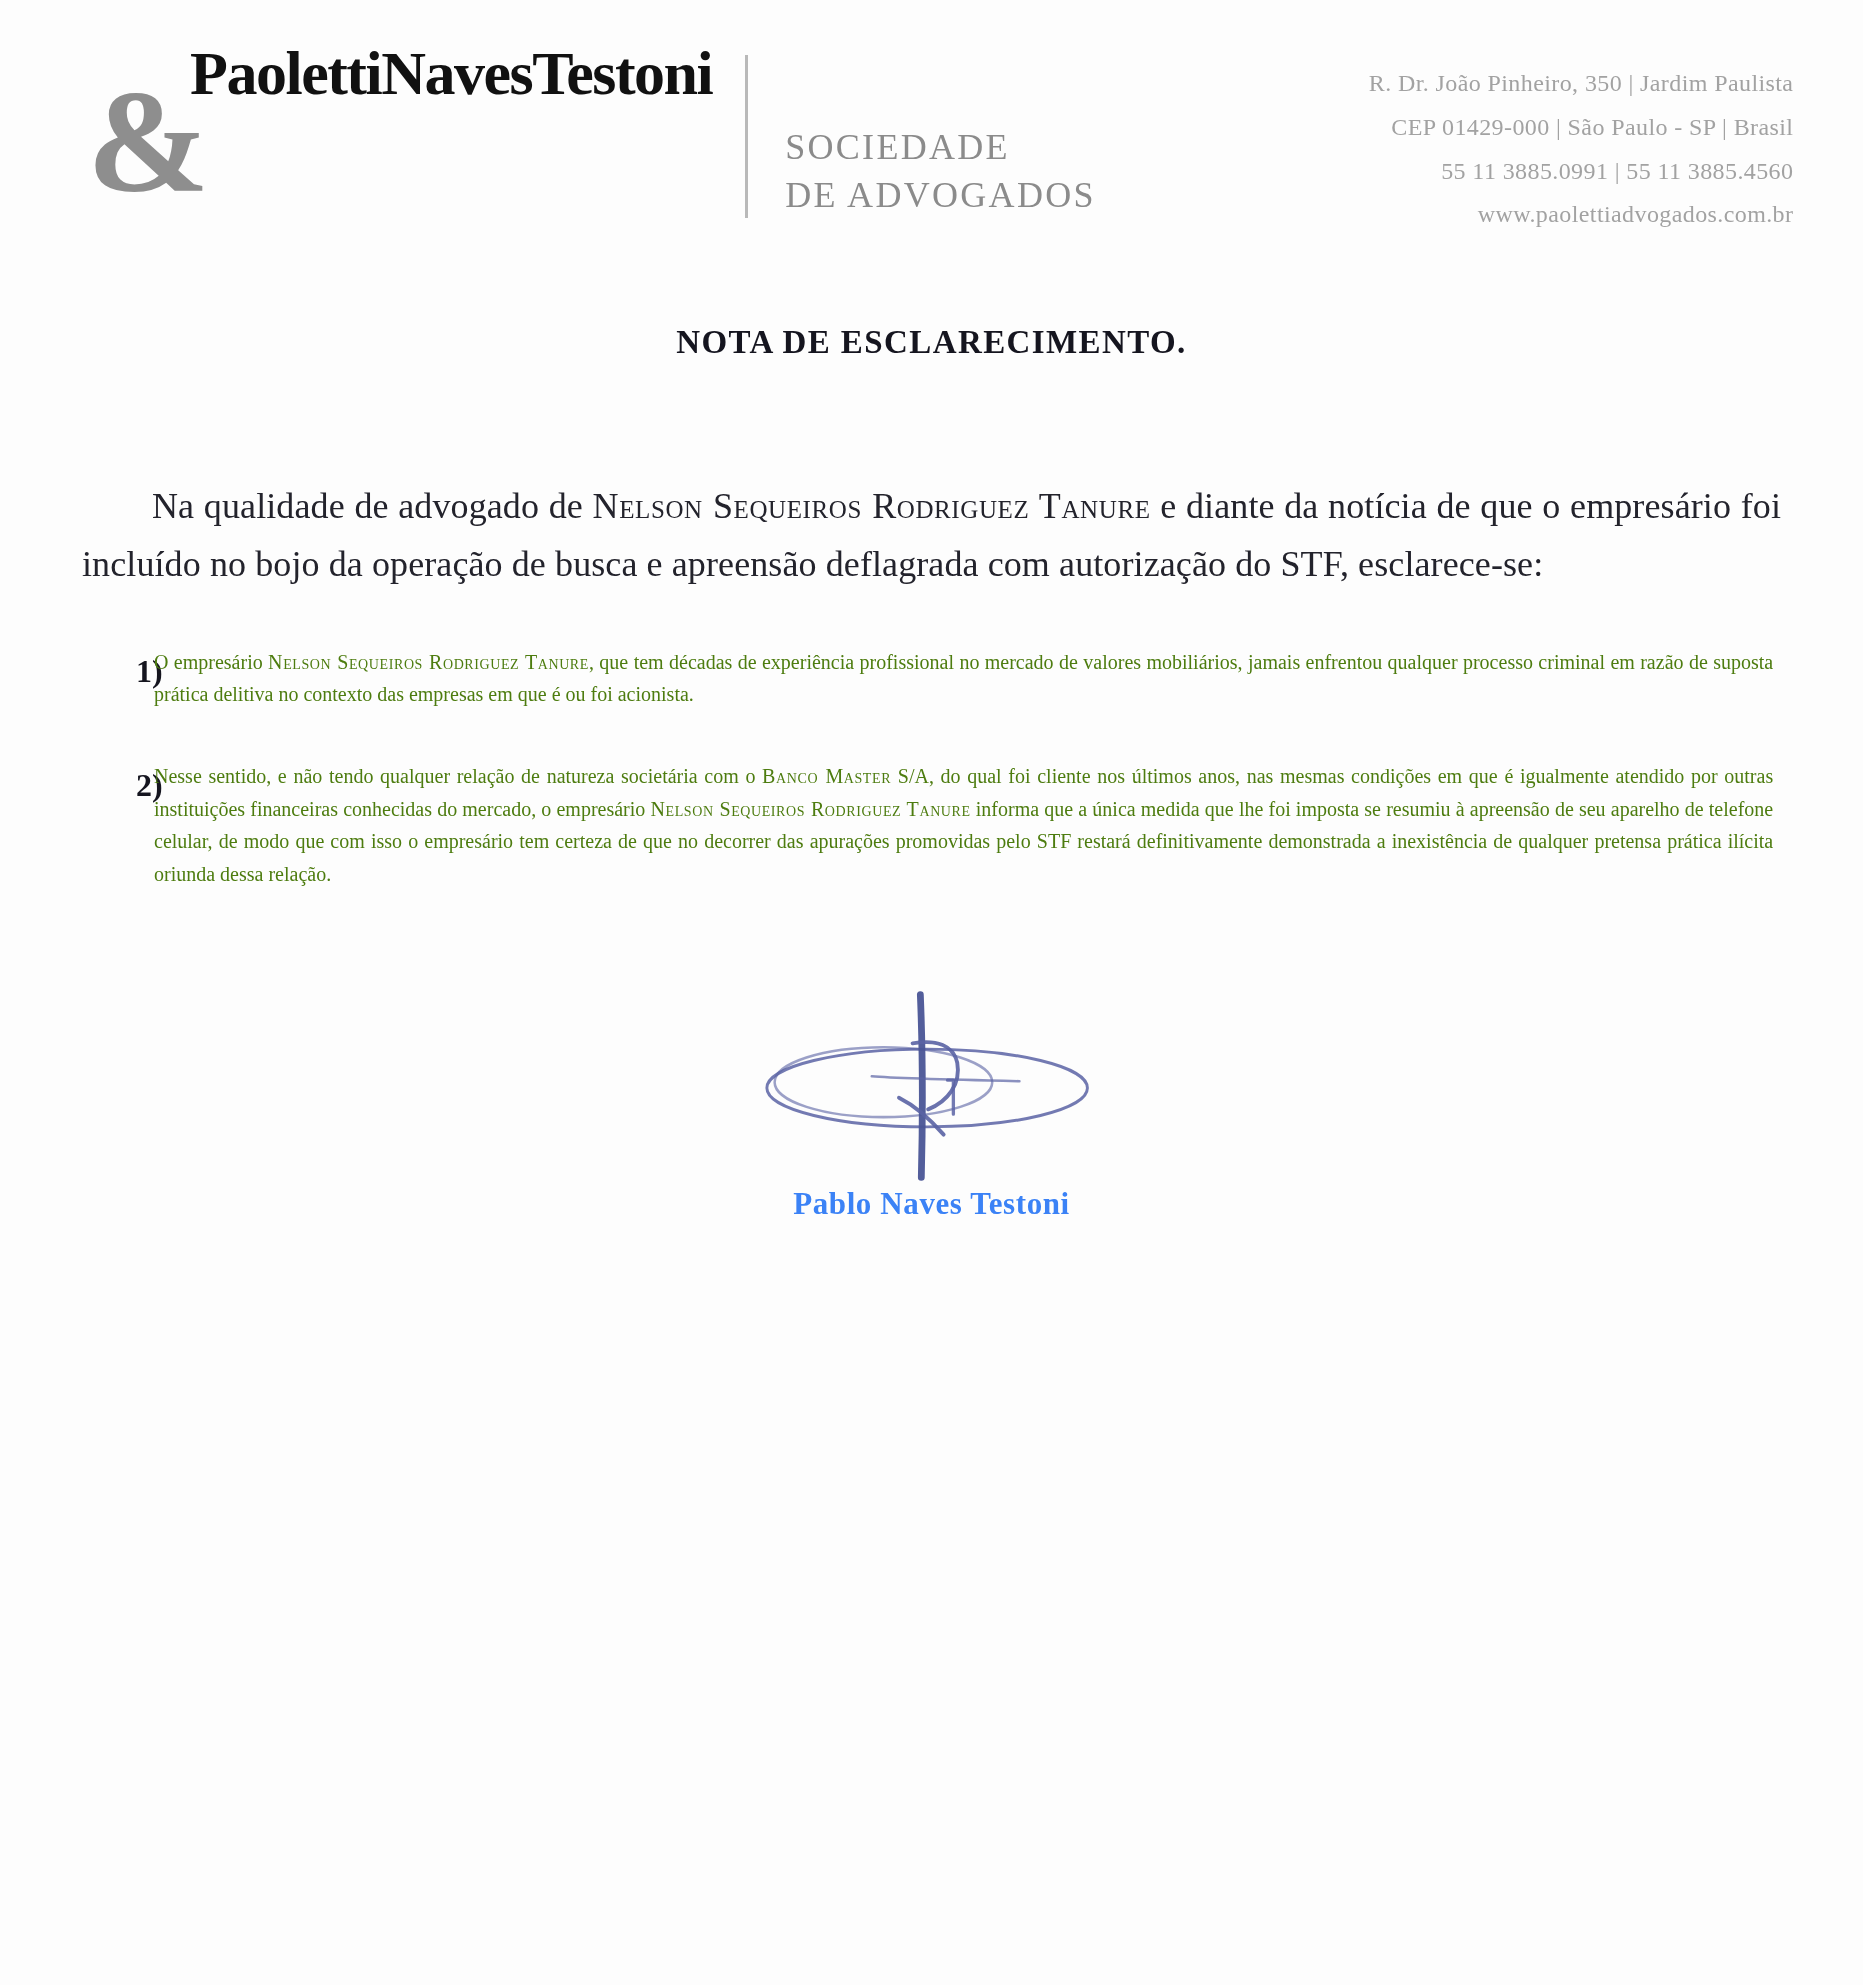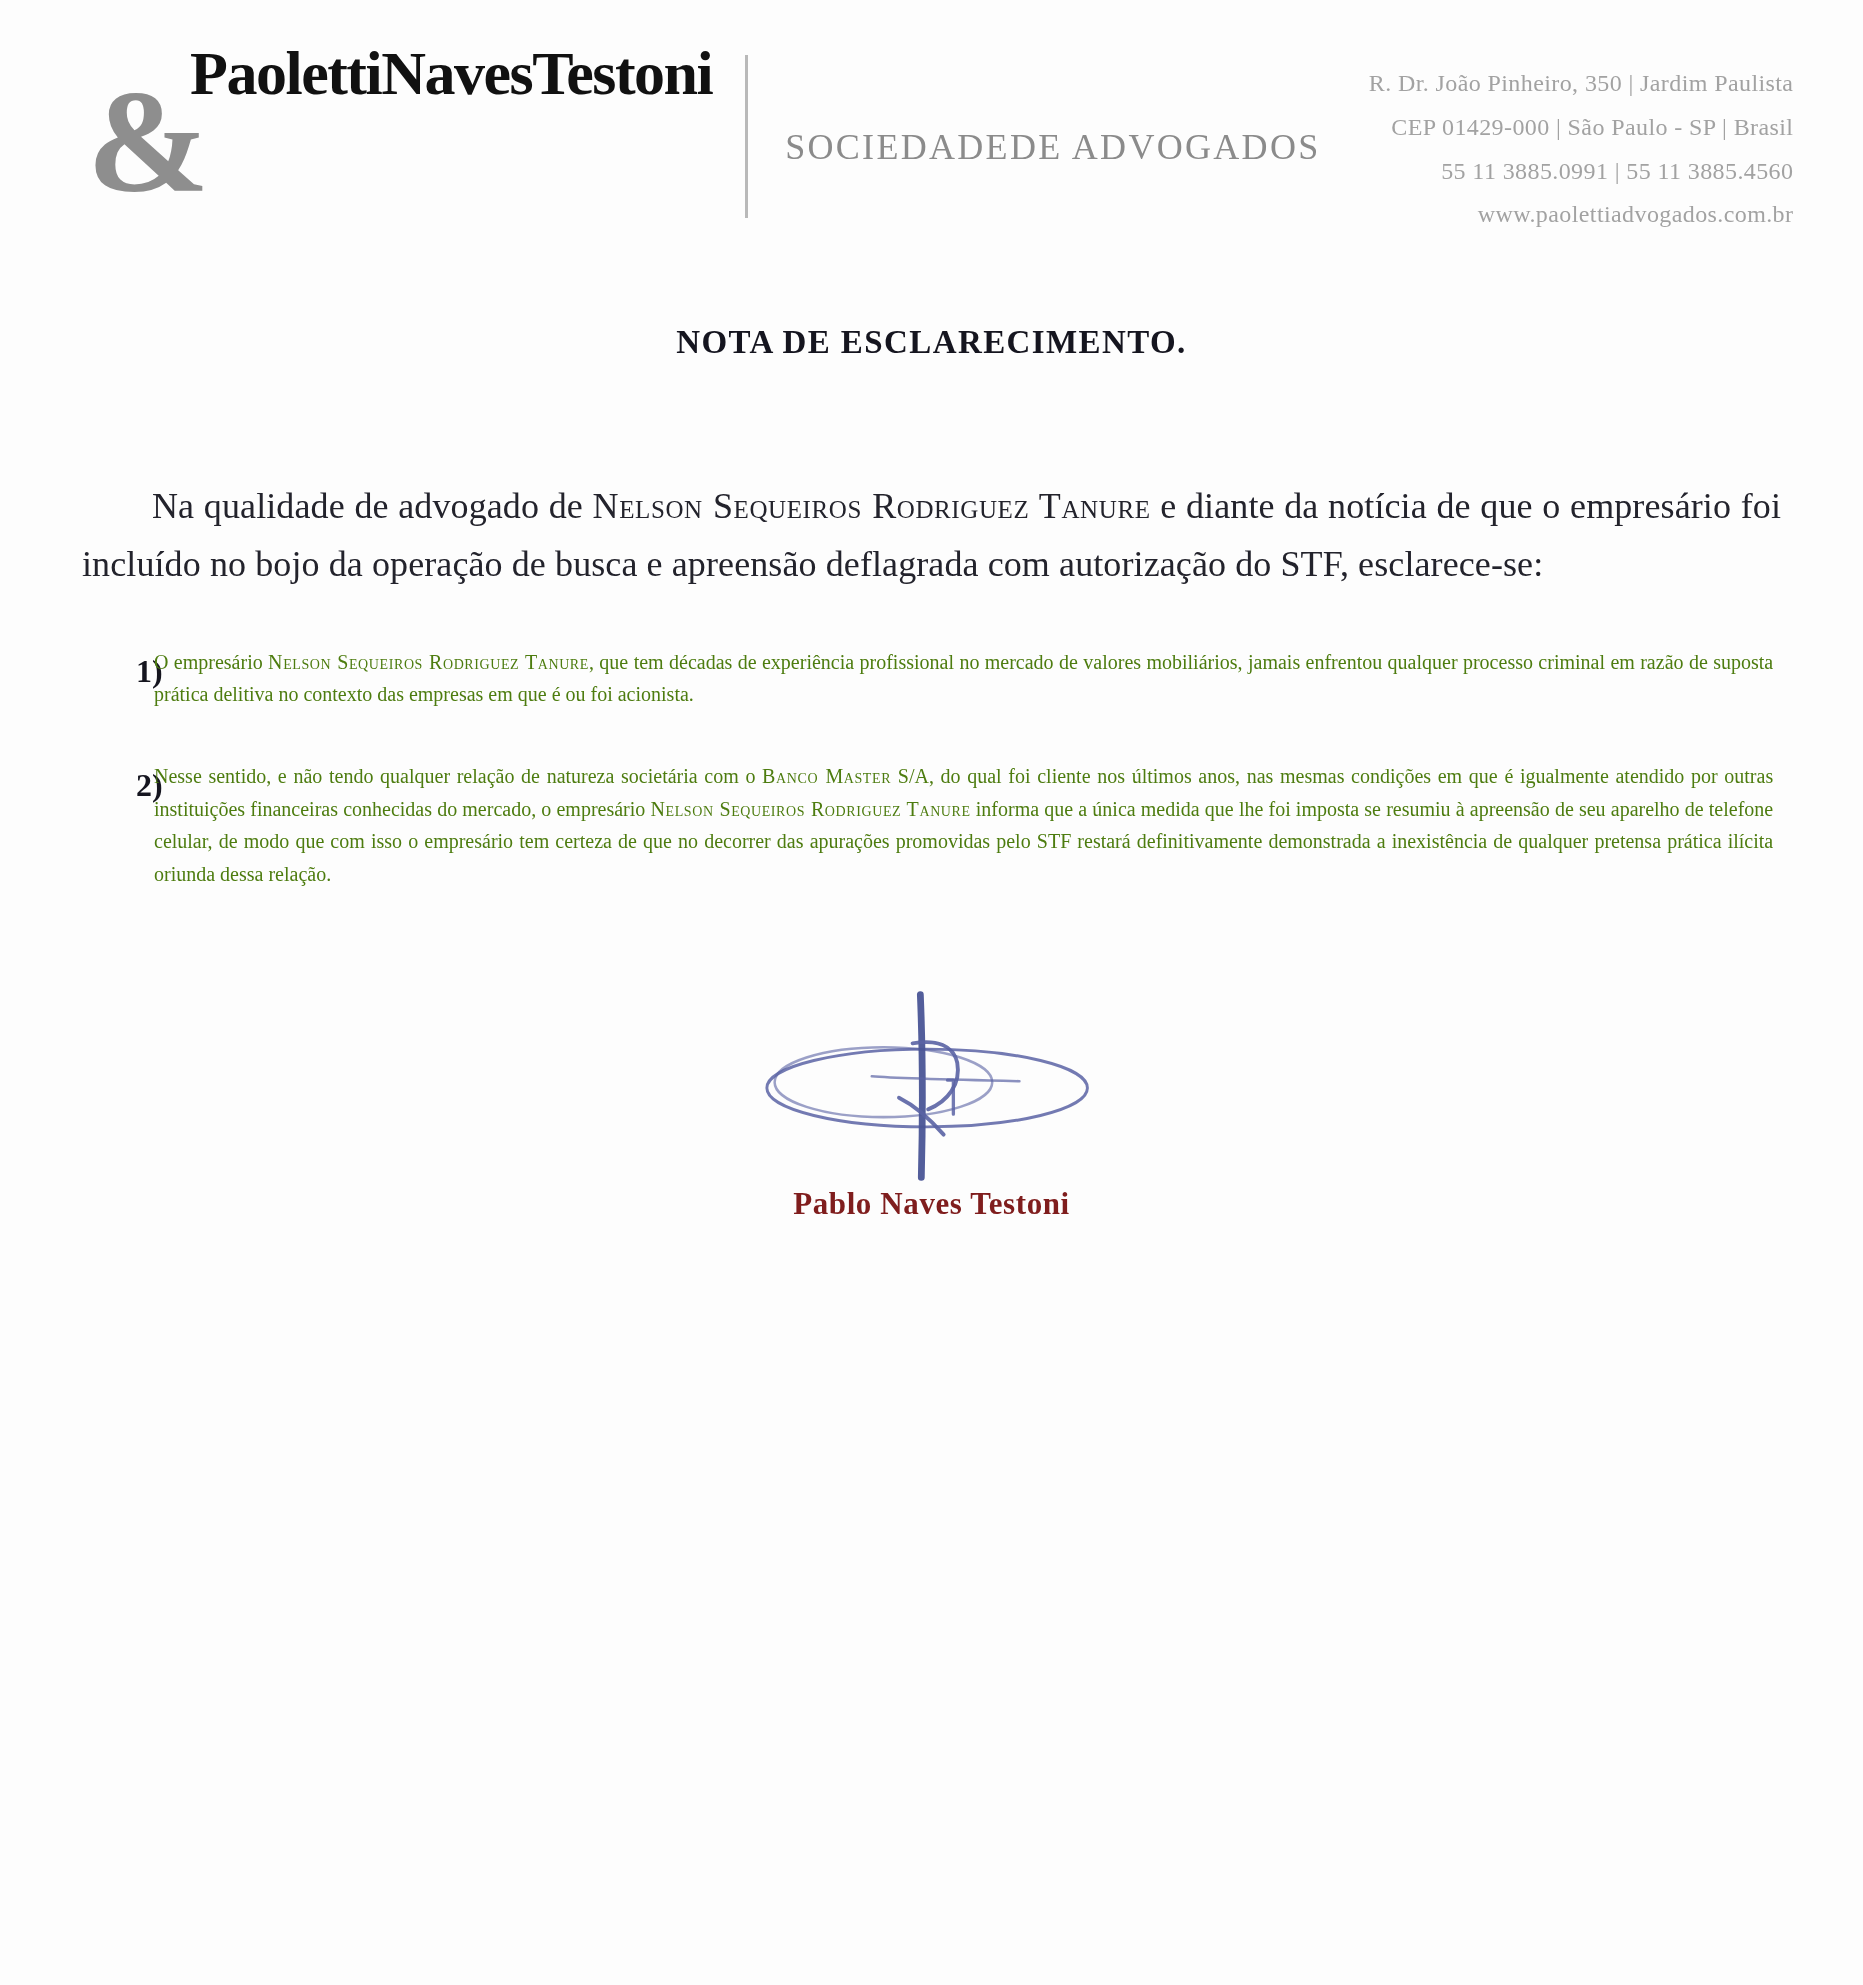--- a/index.html
+++ b/index.html
@@ -78,21 +78,21 @@
   .divider-v {
     width: 2.9px;
     background: #b9b9b9;
     margin: 13.6px 0 9.7px 33px;
     align-self: stretch;
     min-height: 163px;
   }
 
   .subtitle {
     display: flex;
-    flex-direction: row;
+    flex-direction: column;
     justify-content: flex-start;
     margin-left: 37px;
     margin-top: 83px;
   }
   .subtitle span {
     font-family: "Liberation Serif", "DejaVu Serif", serif;
     font-size: 36px;
     letter-spacing: 2.3px;
     color: #8b8b8b;
     line-height: 1.32;
@@ -185,21 +185,21 @@
   .sig-wrap {
     height: 209px;
     display: flex;
     justify-content: center;
     align-items: center;
   }
   .signer-name {
     font-weight: 700;
     font-size: 31px;
     letter-spacing: 0.6px;
-    color: #7f1d1d;
+    color: #3b82f6;
     margin-top: -5.8px;
   }
   .signer-oab {
     font-size: 31px;
     letter-spacing: 0.8px;
     color: #1d1d27;
     margin-top: 21.3px;
   }
 </style>
 </head>

